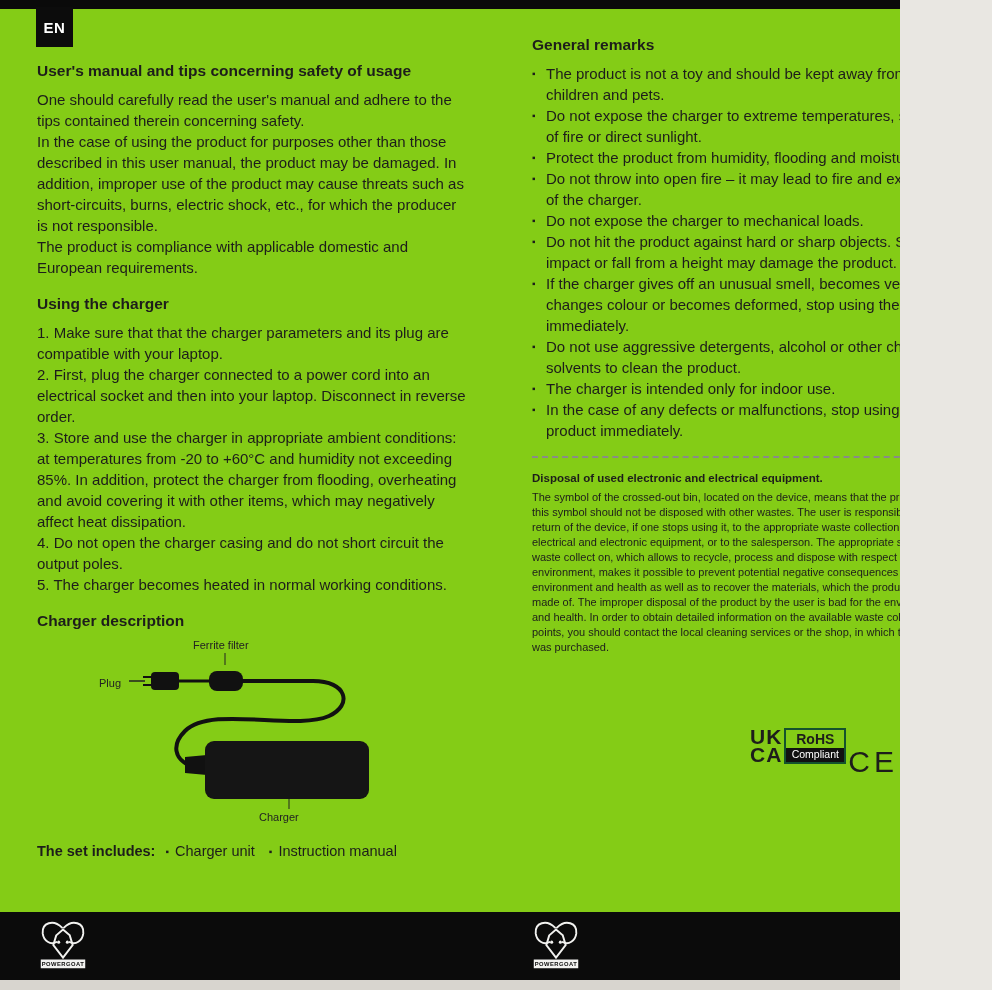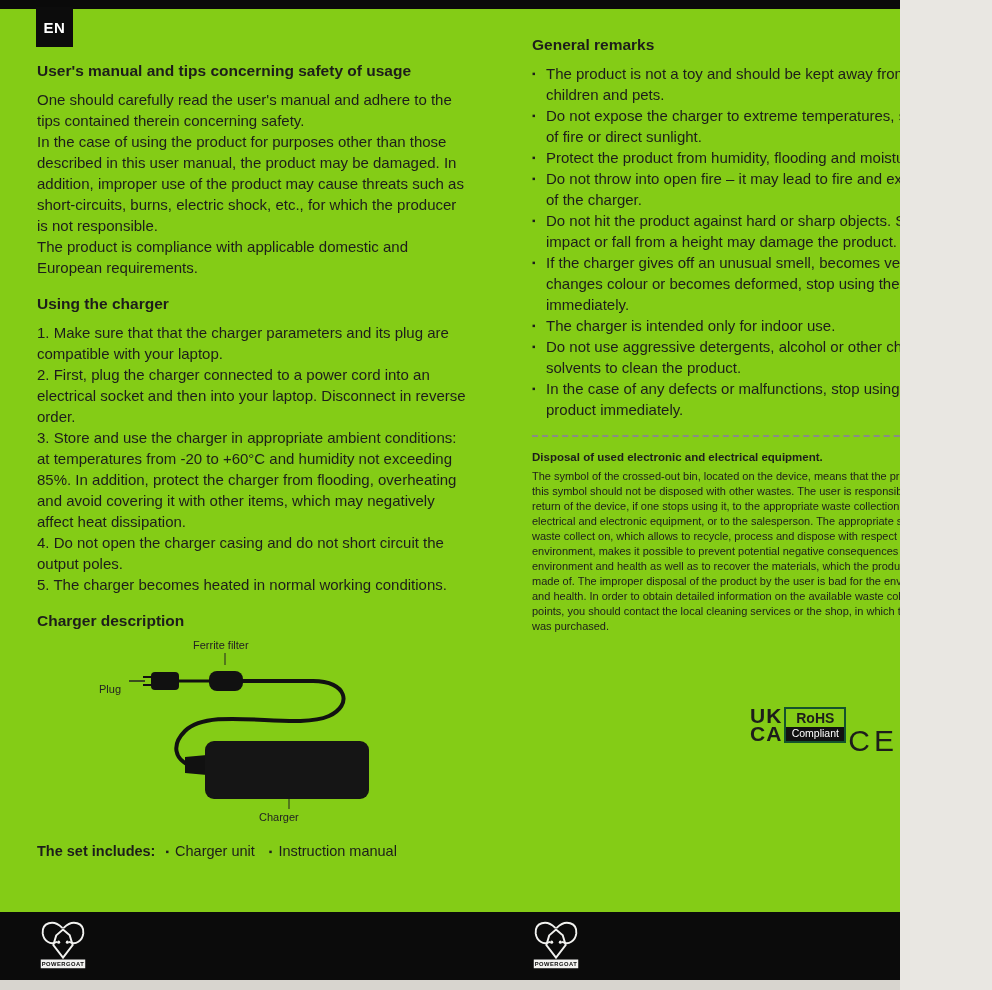--- a/index.html
+++ b/index.html
@@ -22,21 +22,21 @@
   h2 { font-size: 15.5px; font-weight: bold; margin: 0 0 9px 0; }
   .gap-top { margin-top: 17px; }
   .body { font-size: 15px; line-height: 21px; margin: 0; }
   .pre { white-space: pre-line; }
   .steps p { margin: 0; }
   
   .diagram { position: relative; width: 330px; height: 190px; margin: 4px 0 10px 62px; }
   .diagram svg { position: absolute; left: 0; top: 14px; }
   .dlabel { position: absolute; font-size: 11px; color: #222; }
   .dlabel-ferrite { top: 0; left: 94px; }
-  .dlabel-plug { top: 44px; left: 0; }
+  .dlabel-plug { top: 38px; left: 0; }
   .dlabel-charger { top: 172px; left: 160px; }
   .includes { font-size: 14.5px; margin: 14px 0 0 0; }
   .includes b { font-weight: bold; margin-right: 6px; }
   .inc { margin-right: 10px; }
   .inc::before { content: "▪"; font-size: 10px; margin-right: 6px; position: relative; top: -1px; }
   
   .remarks { list-style: none; margin: 0; padding: 0; }
   .remarks li { position: relative; padding-left: 14px; font-size: 15px; line-height: 21px; }
   .remarks li::before { content: "▪"; position: absolute; left: 0; top: 0; font-size: 10px; }
   .dashed { border: none; border-top: 2px dashed #8a8a88; margin: 15px 0 11px 0; }
@@ -119,24 +119,25 @@
     </p>
   </div>
 
   <div class="col col-right">
     <h2>General remarks</h2>
     <ul class="remarks">
       <li>The product is not a toy and should be kept away from children and pets.</li>
       <li>Do not expose the charger to extreme temperatures, sources of fire or direct sunlight.</li>
       <li>Protect the product from humidity, flooding and moisture.</li>
       <li>Do not throw into open fire – it may lead to fire and explosion of the charger.</li>
+      <li>Do not expose the charger to mechanical loads.</li>
       <li>Do not hit the product against hard or sharp objects. Shock, impact or fall from a height may damage the product.</li>
       <li>If the charger gives off an unusual smell, becomes very hot, changes colour or becomes deformed, stop using the charger immediately.</li>
+      <li>Do not use aggressive detergents, alcohol or other chemical solvents to clean the product.</li>
       <li>The charger is intended only for indoor use.</li>
-      <li>Do not use aggressive detergents, alcohol or other chemical solvents to clean the product.</li>
       <li>In the case of any defects or malfunctions, stop using the product immediately.</li>
     </ul>
 
     <hr class="dashed">
 
     <p class="disposal-heading">Disposal of used electronic and electrical equipment.</p>
     <p class="small-body">The symbol of the crossed-out bin, located on the device, means that the product with this symbol should not be disposed with other wastes. The user is responsible for the return of the device, if one stops using it, to the appropriate waste collection point of electrical and electronic equipment, or to the salesperson. The appropriate selective waste collect on, which allows to recycle, process and dispose with respect to the environment, makes it possible to prevent potential negative consequences for the environment and health as well as to recover the materials, which the product was made of. The improper disposal of the product by the user is bad for the environment and health. In order to obtain detailed information on the available waste collect on points, you should contact the local cleaning services or the shop, in which the product was purchased.</p>
 
     <div class="marks">
       <div class="ukca">

